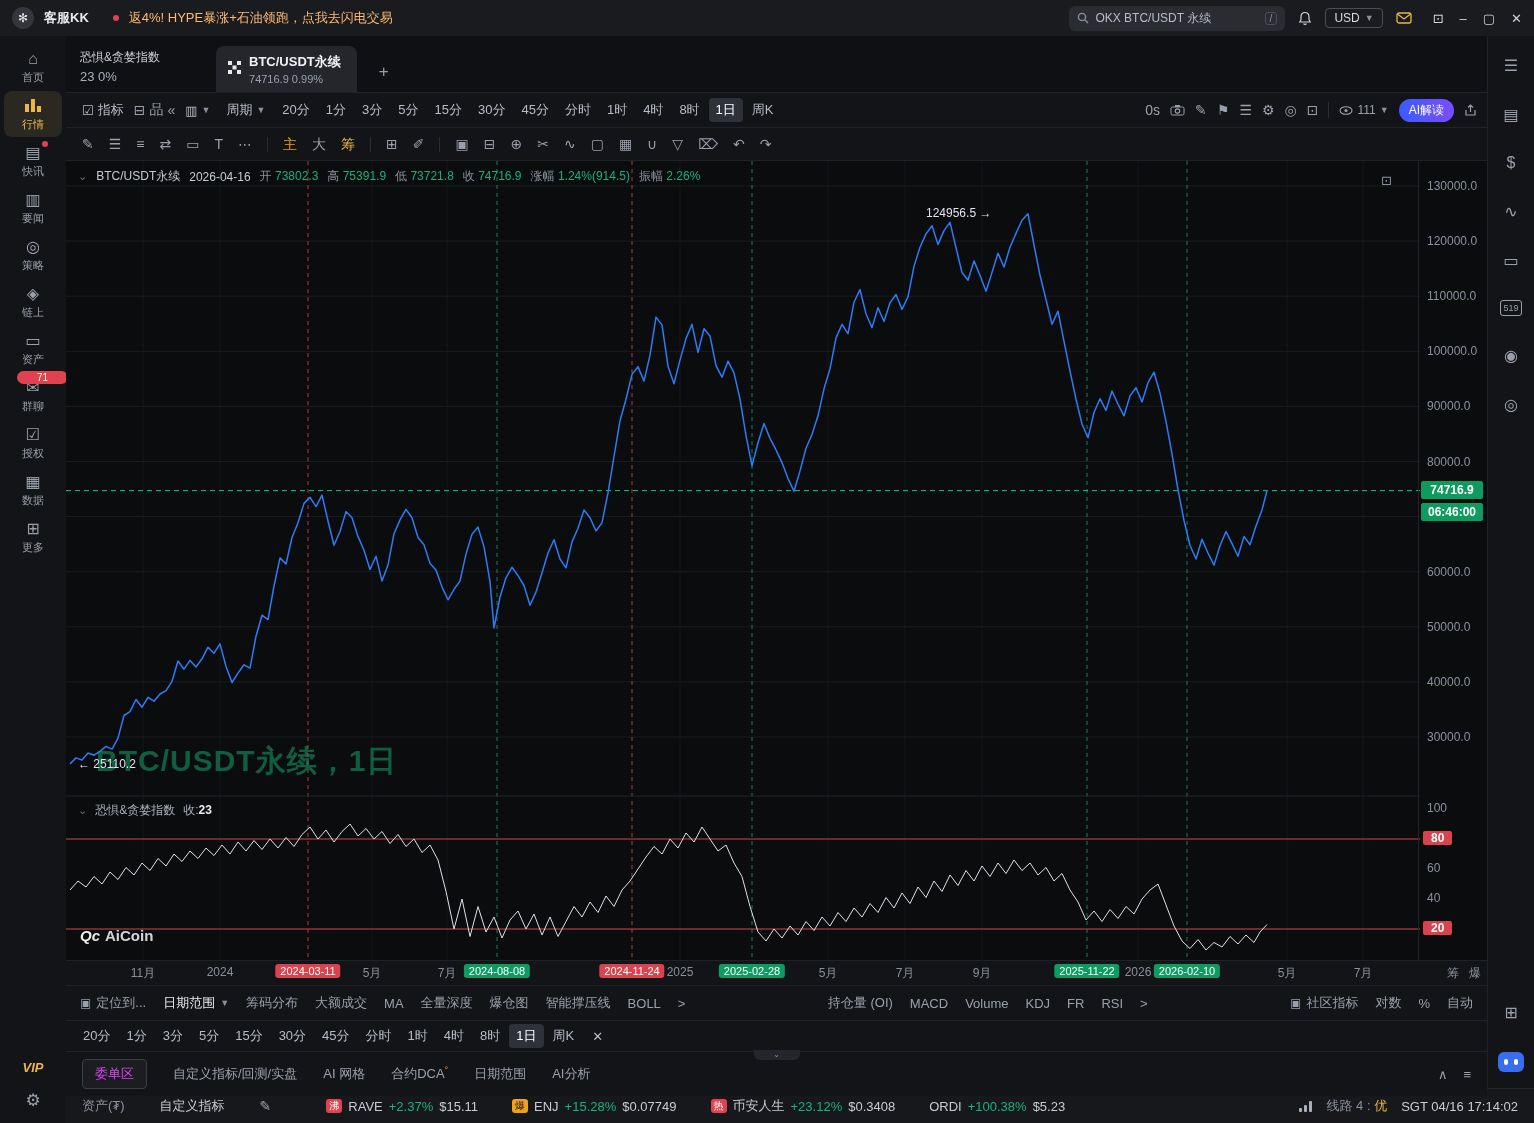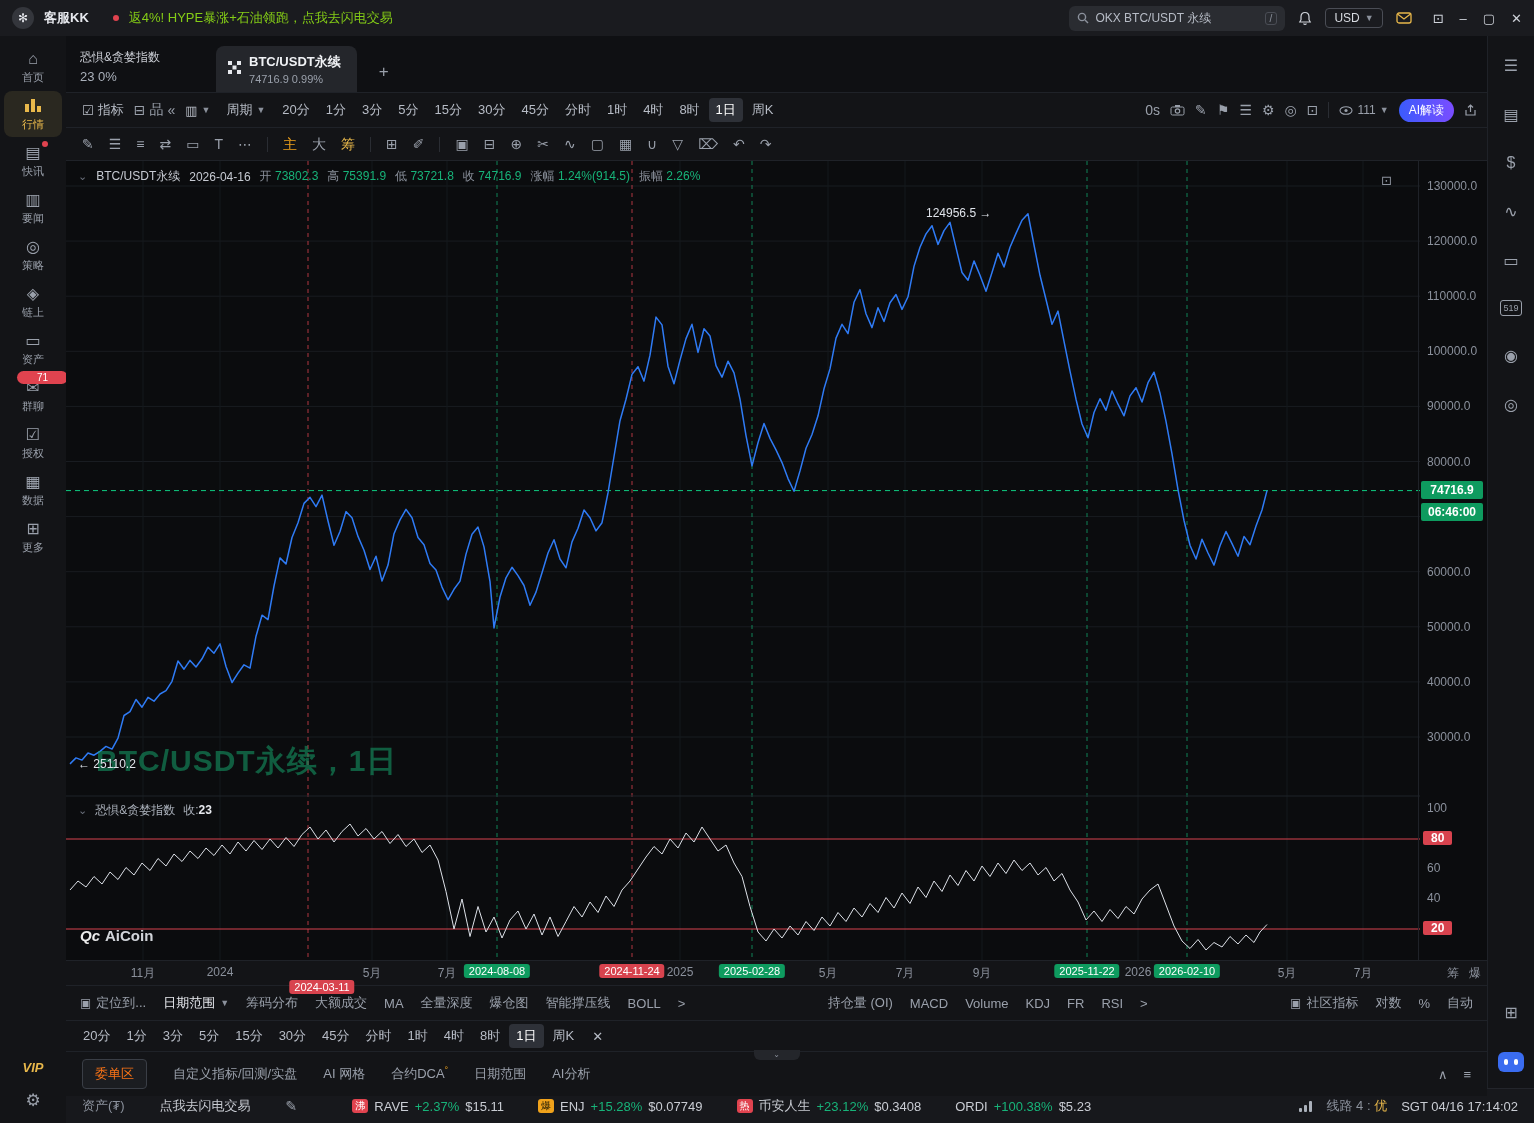--- a/index.html
+++ b/index.html
@@ -2,21 +2,21 @@
 <html><head>
 <meta charset="utf-8">
 <style>
   html,body{margin:0;padding:0;background:#0e0f12;color:#c9ccd3;font-family:"Liberation Sans","DejaVu Sans",sans-serif;font-size:12px;}
   .app{width:1534px;height:1123px;overflow:hidden;display:flex;flex-direction:column;background:#0e0f12;user-select:none;}
   
   .titlebar{height:36px;flex:0 0 36px;background:#1a1b1f;display:flex;align-items:center;padding:0 12px;gap:10px;}
   .logo-circle{width:22px;height:22px;border-radius:50%;background:#34363c;color:#e7e9ee;display:flex;align-items:center;justify-content:center;font-size:12px;}
   .app-title{color:#e7e9ee;font-size:13px;font-weight:bold;}
   .promo-dot{width:6px;height:6px;border-radius:50%;background:#e0434f;margin-left:14px;}
-  .promo{color:#84cc16;font-size:13px;}
+  .promo{color:#fdba74;font-size:13px;}
   .search-box{margin-left:auto;width:200px;height:25px;background:#2a2c31;border-radius:6px;display:flex;align-items:center;padding:0 8px;gap:6px;color:#aab0ba;}
   .search-box .val{flex:1;font-size:12px;color:#b7bcc6;white-space:nowrap;overflow:hidden;}
   .key-hint{border:1px solid #4a4d55;border-radius:3px;font-size:10px;padding:0 4px;color:#8b919c;}
   .tb-ic{color:#cfd3da;font-size:15px;padding:0 3px;cursor:pointer;display:flex;align-items:center;}
   .usd-dd{border:1px solid #4a4d55;border-radius:4px;padding:2px 8px;display:flex;gap:5px;align-items:center;color:#d7dae0;font-size:12px;cursor:pointer;}
   .win-ctrl{display:flex;gap:16px;margin-left:8px;color:#cfd3da;font-size:13px;}
   
   .mid{flex:1;display:flex;min-height:0;}
   .left-rail{width:66px;flex:0 0 66px;background:#131417;display:flex;flex-direction:column;align-items:center;padding:8px 0 4px;gap:1px;}
   .rail-item{width:58px;padding:6px 0 5px;display:flex;flex-direction:column;align-items:center;gap:3px;color:#9aa0ab;font-size:11px;border-radius:8px;position:relative;cursor:pointer;}
@@ -89,21 +89,21 @@
   .x-corner{position:absolute;right:6px;top:4px;display:flex;gap:10px;color:#8b919c;}
   .x-corner span{cursor:pointer;}
   
   .indicator-bar{height:34px;flex:0 0 34px;display:flex;align-items:center;gap:17px;padding:0 14px;background:#131417;border-top:1px solid #1f2228;color:#9aa0ab;font-size:13px;white-space:nowrap;}
   .ind-item{cursor:pointer;display:flex;align-items:center;gap:5px;}
   .ind-item.active{color:#e7e9ee;}
   .ind-spacer{flex:1;}
   .tf-row{height:30px;flex:0 0 30px;display:flex;align-items:center;gap:4px;padding:0 10px;background:#131417;border-top:1px solid #1f2228;}
   .panel-tabs{height:44px;flex:0 0 44px;display:flex;align-items:center;gap:26px;padding:0 16px;background:#131417;border-top:1px solid #1f2228;color:#9aa0ab;font-size:13px;position:relative;}
   .ptab{cursor:pointer;position:relative;}
-  .ptab.active{border:1px solid #3a3e46;background:#1b1d21;color:#f97316;padding:5px 12px;border-radius:4px;}
+  .ptab.active{border:1px solid #3a3e46;background:#1b1d21;color:#d946ef;padding:5px 12px;border-radius:4px;}
   .ptab sup{color:#f0a21b;font-size:9px;}
   .pt-right{margin-left:auto;display:flex;gap:16px;color:#9aa0ab;font-size:13px;}
   .notch{position:absolute;left:50%;top:-2px;transform:translateX(-50%);width:46px;height:10px;background:#24262b;border-radius:0 0 6px 6px;color:#8b919c;font-size:8px;text-align:center;line-height:9px;cursor:pointer;}
   
   .statusbar{height:34px;flex:0 0 34px;display:flex;align-items:center;gap:35px;padding:0 16px;background:#17181c;border-top:1px solid #23252b;font-size:13px;color:#c9ccd3;}
   .st-label{color:#8b919c;}
   .tickers{display:flex;gap:34px;margin-left:20px;}
   .ticker{display:flex;gap:6px;align-items:center;white-space:nowrap;}
   .tbadge{font-size:10px;color:#fff;border-radius:3px;padding:1px 3px;line-height:12px;}
   .tbadge.red{background:#e0434f;} .tbadge.yellow{background:#f0a21b;color:#2a2208;}
@@ -426,21 +426,21 @@
               </div>
           </div>
 
           <div class="xaxis" id="xaxis">
             <div class="x-corner" id="x-corner">
                 <span>筹</span>
                 <span>爆</span>
               </div>
           <span class="xl" style="left: 77px;">11月</span>
               <span class="xl" style="left: 154px;">2024</span>
-              <span class="xl red" style="left: 256px; margin-top: 16px;">2024-03-11</span>
+              <span class="xl red" style="left: 242px;">2024-03-11</span>
               <span class="xl" style="left: 306px;">5月</span>
               <span class="xl" style="left: 381px;">7月</span>
               <span class="xl green" style="left: 431px;">2024-08-08</span>
               <span class="xl red" style="left: 566px;">2024-11-24</span>
               <span class="xl" style="left: 614px;">2025</span>
               <span class="xl green" style="left: 686px;">2025-02-28</span>
               <span class="xl" style="left: 762px;">5月</span>
               <span class="xl" style="left: 839px;">7月</span>
               <span class="xl" style="left: 916px;">9月</span>
               <span class="xl green" style="left: 1021px;">2025-11-22</span>
@@ -568,21 +568,21 @@
             <div class="rri push">⊞</div>
             <div class="robot">
               <span class="eye"></span>
               <span class="eye"></span>
             </div>
           </div>
       </div>
 
       <div class="statusbar">
         <span class="st-label">资产(₮)</span>
-        <span>点我去闪电交易</span>
+        <span>自定义指标</span>
         <span class="tico">✎</span>
         <div class="tickers" id="tickers">
             <span class="ticker">
               <span class="tbadge red">沸</span>
               <span>RAVE</span>
               <span class="tk-chg">+2.37%</span>
               <span>$15.11</span>
             </span>
             <span class="ticker">
               <span class="tbadge yellow">爆</span>

